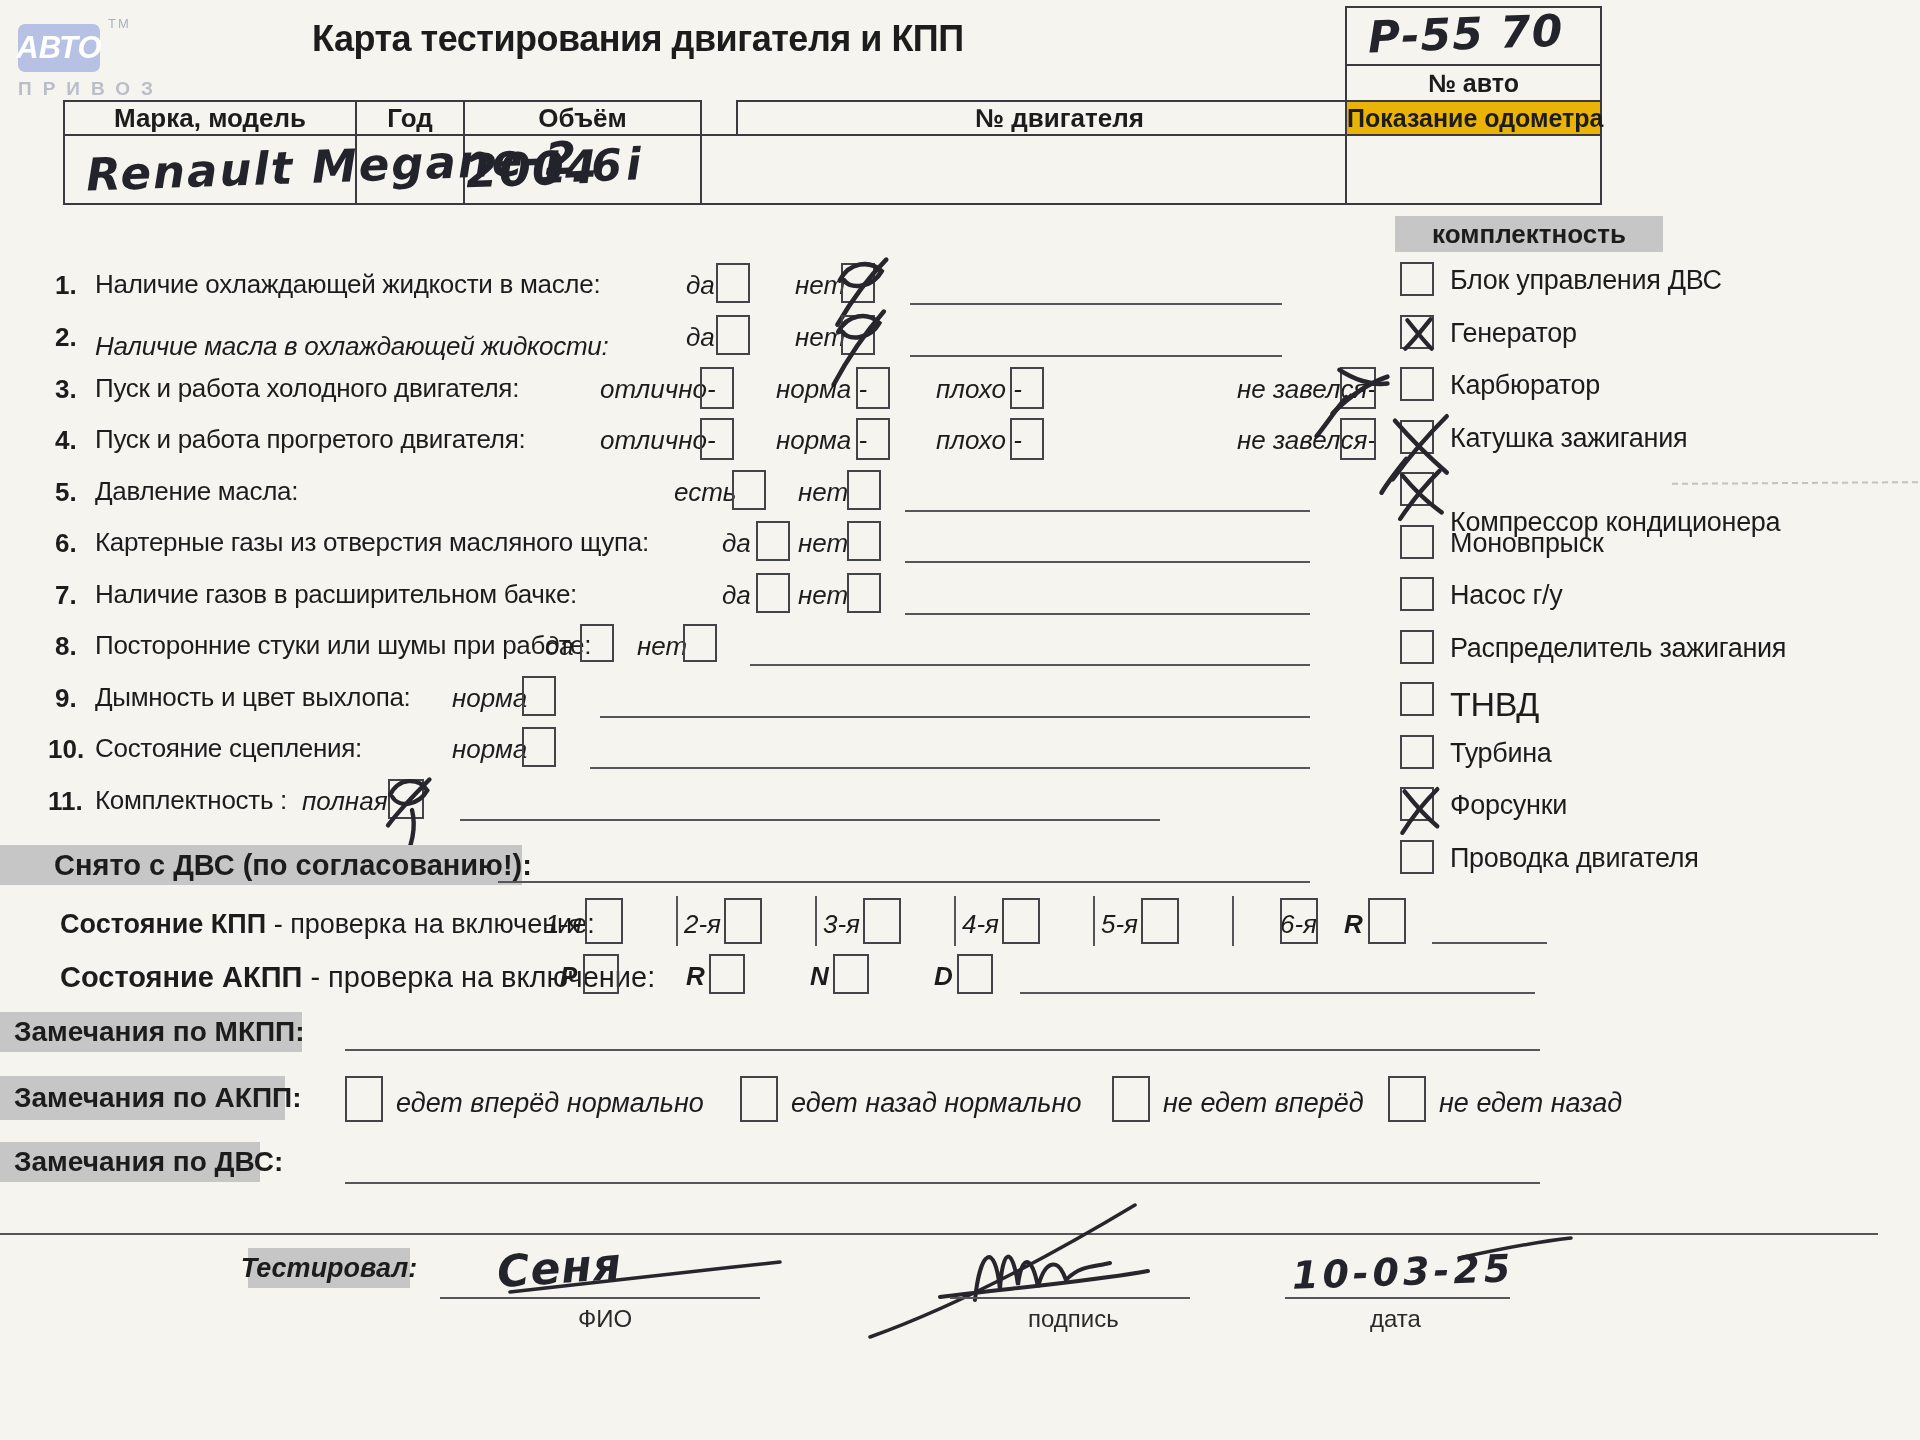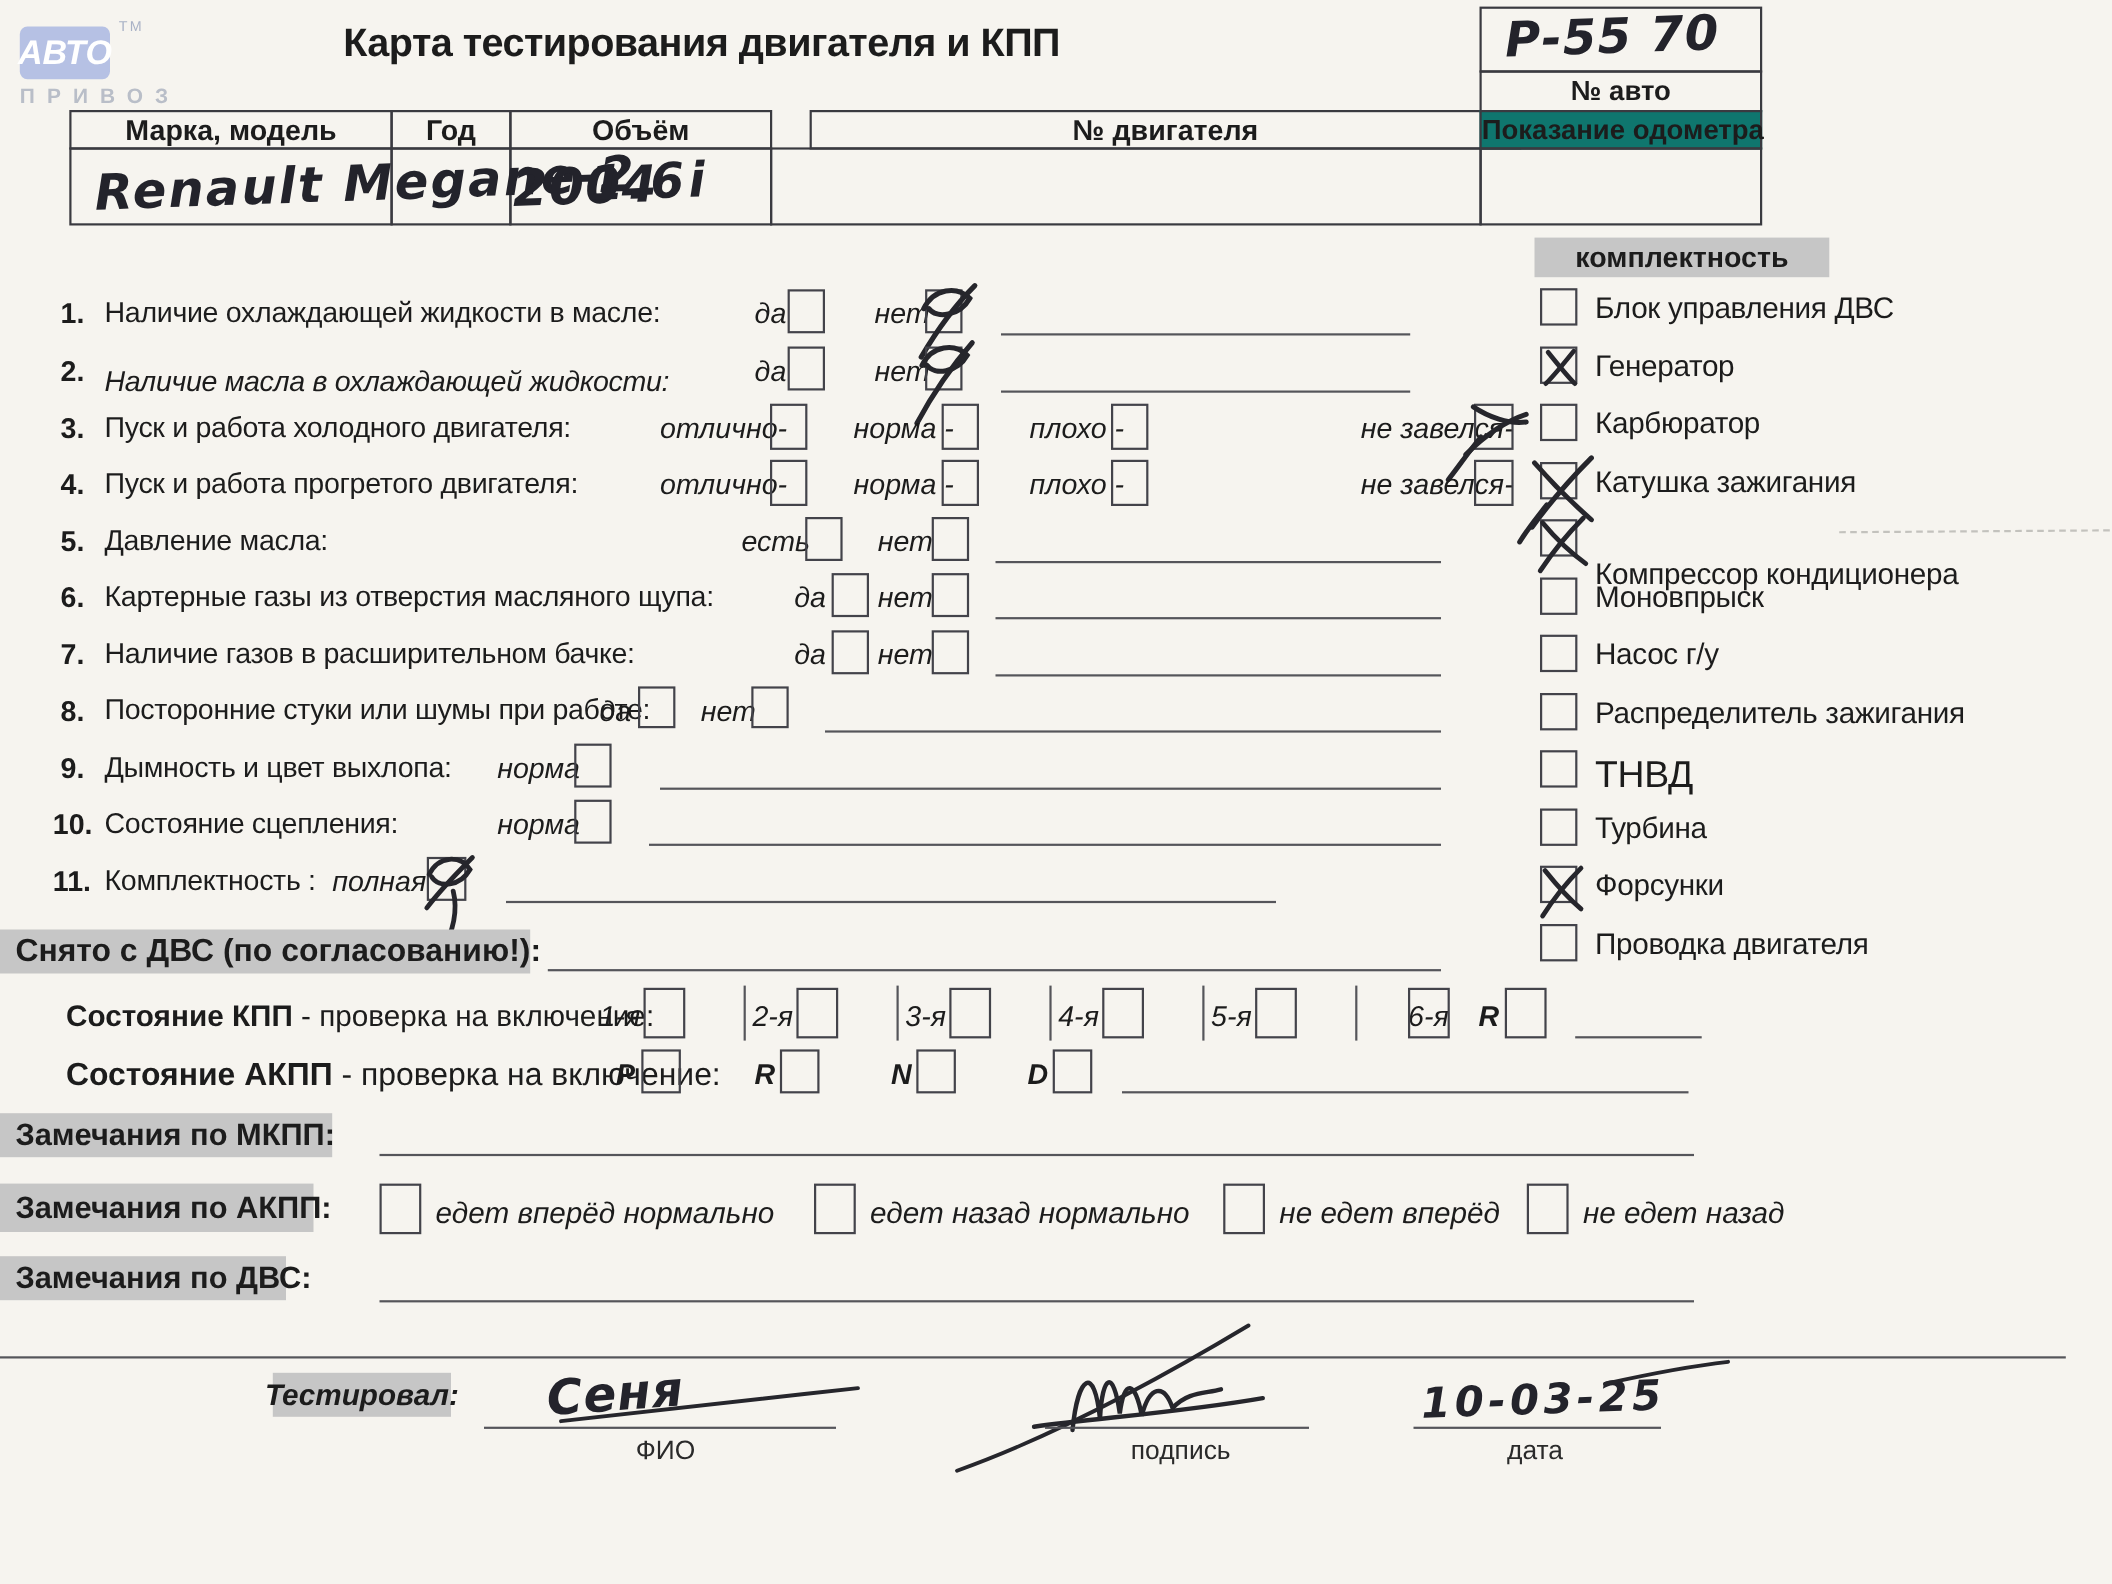--- a/index.html
+++ b/index.html
@@ -49,21 +49,21 @@
   </div>
 <div class="cell" style="left:355px;top:100px;width:110px;height:36px;display:flex;align-items:center;">
     <span class="h">Год</span>
   </div>
 <div class="cell" style="left:463px;top:100px;width:239px;height:36px;display:flex;align-items:center;">
     <span class="h">Объём</span>
   </div>
 <div class="cell" style="left:700px;top:100px;width:647px;height:36px;display:flex;align-items:center;margin-left:36px;">
     <span class="h">№ двигателя</span>
   </div>
-<div class="cell" style="left:1345px;top:100px;width:257px;height:36px;background:#0f766e;display:flex;align-items:center;">
+<div class="cell" style="left:1345px;top:100px;width:257px;height:36px;background:#eab308;display:flex;align-items:center;">
     <span class="h" style="font-size:25px;">Показание одометра</span>
   </div>
 
 <div class="cell" style="left:63px;top:134px;width:294px;height:71px;"></div>
 <div class="cell" style="left:355px;top:134px;width:110px;height:71px;"></div>
 <div class="cell" style="left:463px;top:134px;width:239px;height:71px;"></div>
 <div class="cell" style="left:700px;top:134px;width:647px;height:71px;"></div>
 <div class="cell" style="left:1345px;top:134px;width:257px;height:71px;"></div>
 
 <div class="hand" style="left:86px;top:140px;font-size:45px;letter-spacing:2px;">Renault Megane-2</div>
@@ -236,21 +236,21 @@
       <path d="M4 4 C12 14 22 26 34 36"></path>
   </svg>
 </div>
 <span class="abs lbl" style="left:1450px;top:791px;font-size:27px;">Форсунки</span>
 
 <div class="cb" style="left:1400px;top:840px;width:34px;height:34px;"></div>
 <span class="abs lbl" style="left:1450px;top:844px;font-size:27px;">Проводка двигателя</span>
 
 <div class="abs" style="left:1672px;top:482px;width:246px;border-top:2px dashed #9a9a96;opacity:.55;transform:rotate(-0.4deg);"></div>
 
-<div class="graybar" style="left:0px;top:845px;width:482px;height:40px;display:flex;align-items:center;">
+<div class="graybar" style="left:0px;top:845px;width:482px;height:40px;display:flex;align-items:center;padding-left:40px;">
   <span class="t" style="margin-left:14px;font-size:29px;">Снято с ДВС (по согласованию!):</span>
 </div>
 <div class="ansline" style="left:498px;top:881px;width:812px;"></div>
 
 <span class="abs" style="left:60px;top:909px;font-size:27px;white-space:nowrap;">
   <b>Состояние КПП</b><span> - проверка на включение:</span>
 </span>
 <span class="abs opt" style="left:545px;top:909px;">1-я</span>
 <div class="cb" style="left:585px;top:898px;width:38px;height:46px;"></div>
 <div class="vsep" style="left:676px;top:896px;height:50px;"></div>

